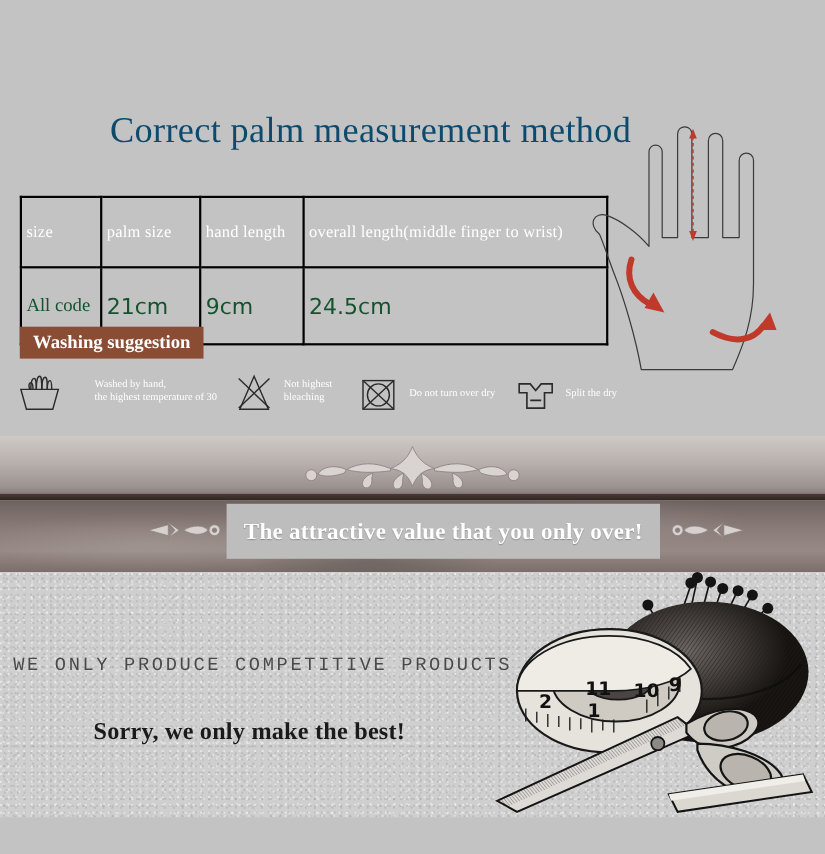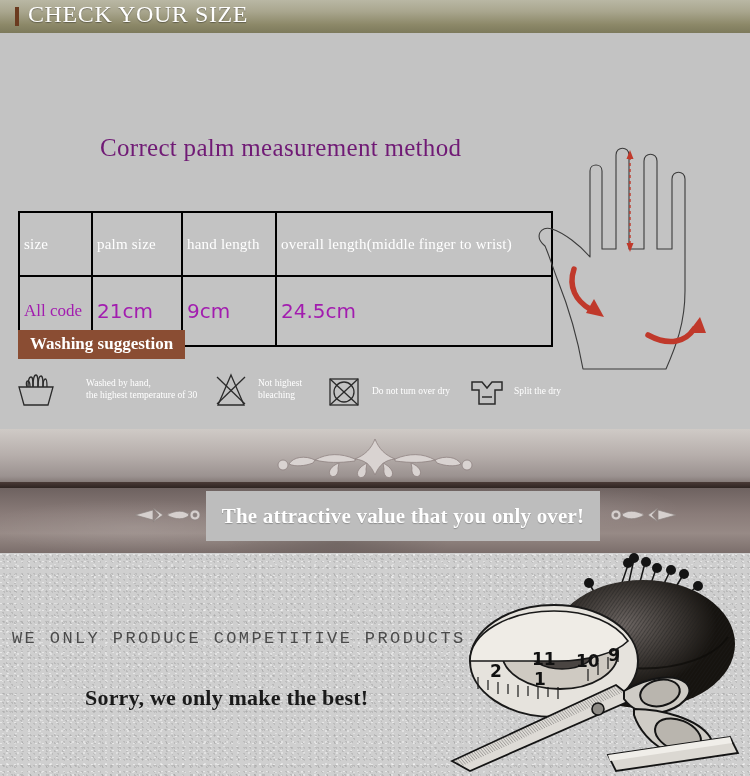--- a/index.html
+++ b/index.html
@@ -26,37 +26,37 @@
     text-shadow:0 1px 1px rgba(0,0,0,.35);
     white-space:nowrap;
   }
 
   
   .size-section{
     position:relative;width:750px;height:396px;background:#c3c3c3;overflow:hidden;
   }
   .sec-title{
     position:absolute;left:100px;top:101px;
-    color:#701a75;font-size:25px;letter-spacing:.3px;white-space:nowrap;
+    color:#0c4a6e;font-size:33px;letter-spacing:.3px;white-space:nowrap;
   }
   .size-table{
     position:absolute;left:18px;top:178px;
     border-collapse:collapse;border:2px solid #7d4a36;
     table-layout:fixed;
   }
   .size-table td{
     border:2px solid #000000;
     vertical-align:middle;
     height:34px;padding:14px 4px;
   }
   .size-table tr.head td{
     color:#ffffff;font-size:15px;letter-spacing:.2px;
   }
   .size-table tr.body td{
-    color:#a21caf;font-size:20px;
+    color:#14532d;font-size:20px;
     font-family:"DejaVu Sans",sans-serif;
     height:40px;
   }
   .size-table tr.body td.first{font-family:"Liberation Serif",serif;font-size:17px;}
   .col-1{width:63px;}
   .col-2{width:80px;}
   .col-3{width:84px;}
   .col-4{width:266px;}
 
   
@@ -151,24 +151,20 @@
     position:absolute;left:85px;top:132px;
     color:#1a1a1a;font-size:22px;font-weight:bold;letter-spacing:.2px;white-space:nowrap;
   }
   .sewing{position:absolute;left:438px;top:-4px;}
 </style>
 </head>
 <body>
 
 <div class="page">
 
-  <div class="header-bar">
-    <div class="header-tick"></div>
-    <div class="header-title">CHECK YOUR SIZE</div>
-  </div>
 
   <div class="size-section">
 
     <div class="sec-title">Correct palm measurement method</div>
 
     <table class="size-table">
       <tbody>
           <tr class="head">
         <td class="col-1">size</td>
         <td class="col-2">palm size</td>

